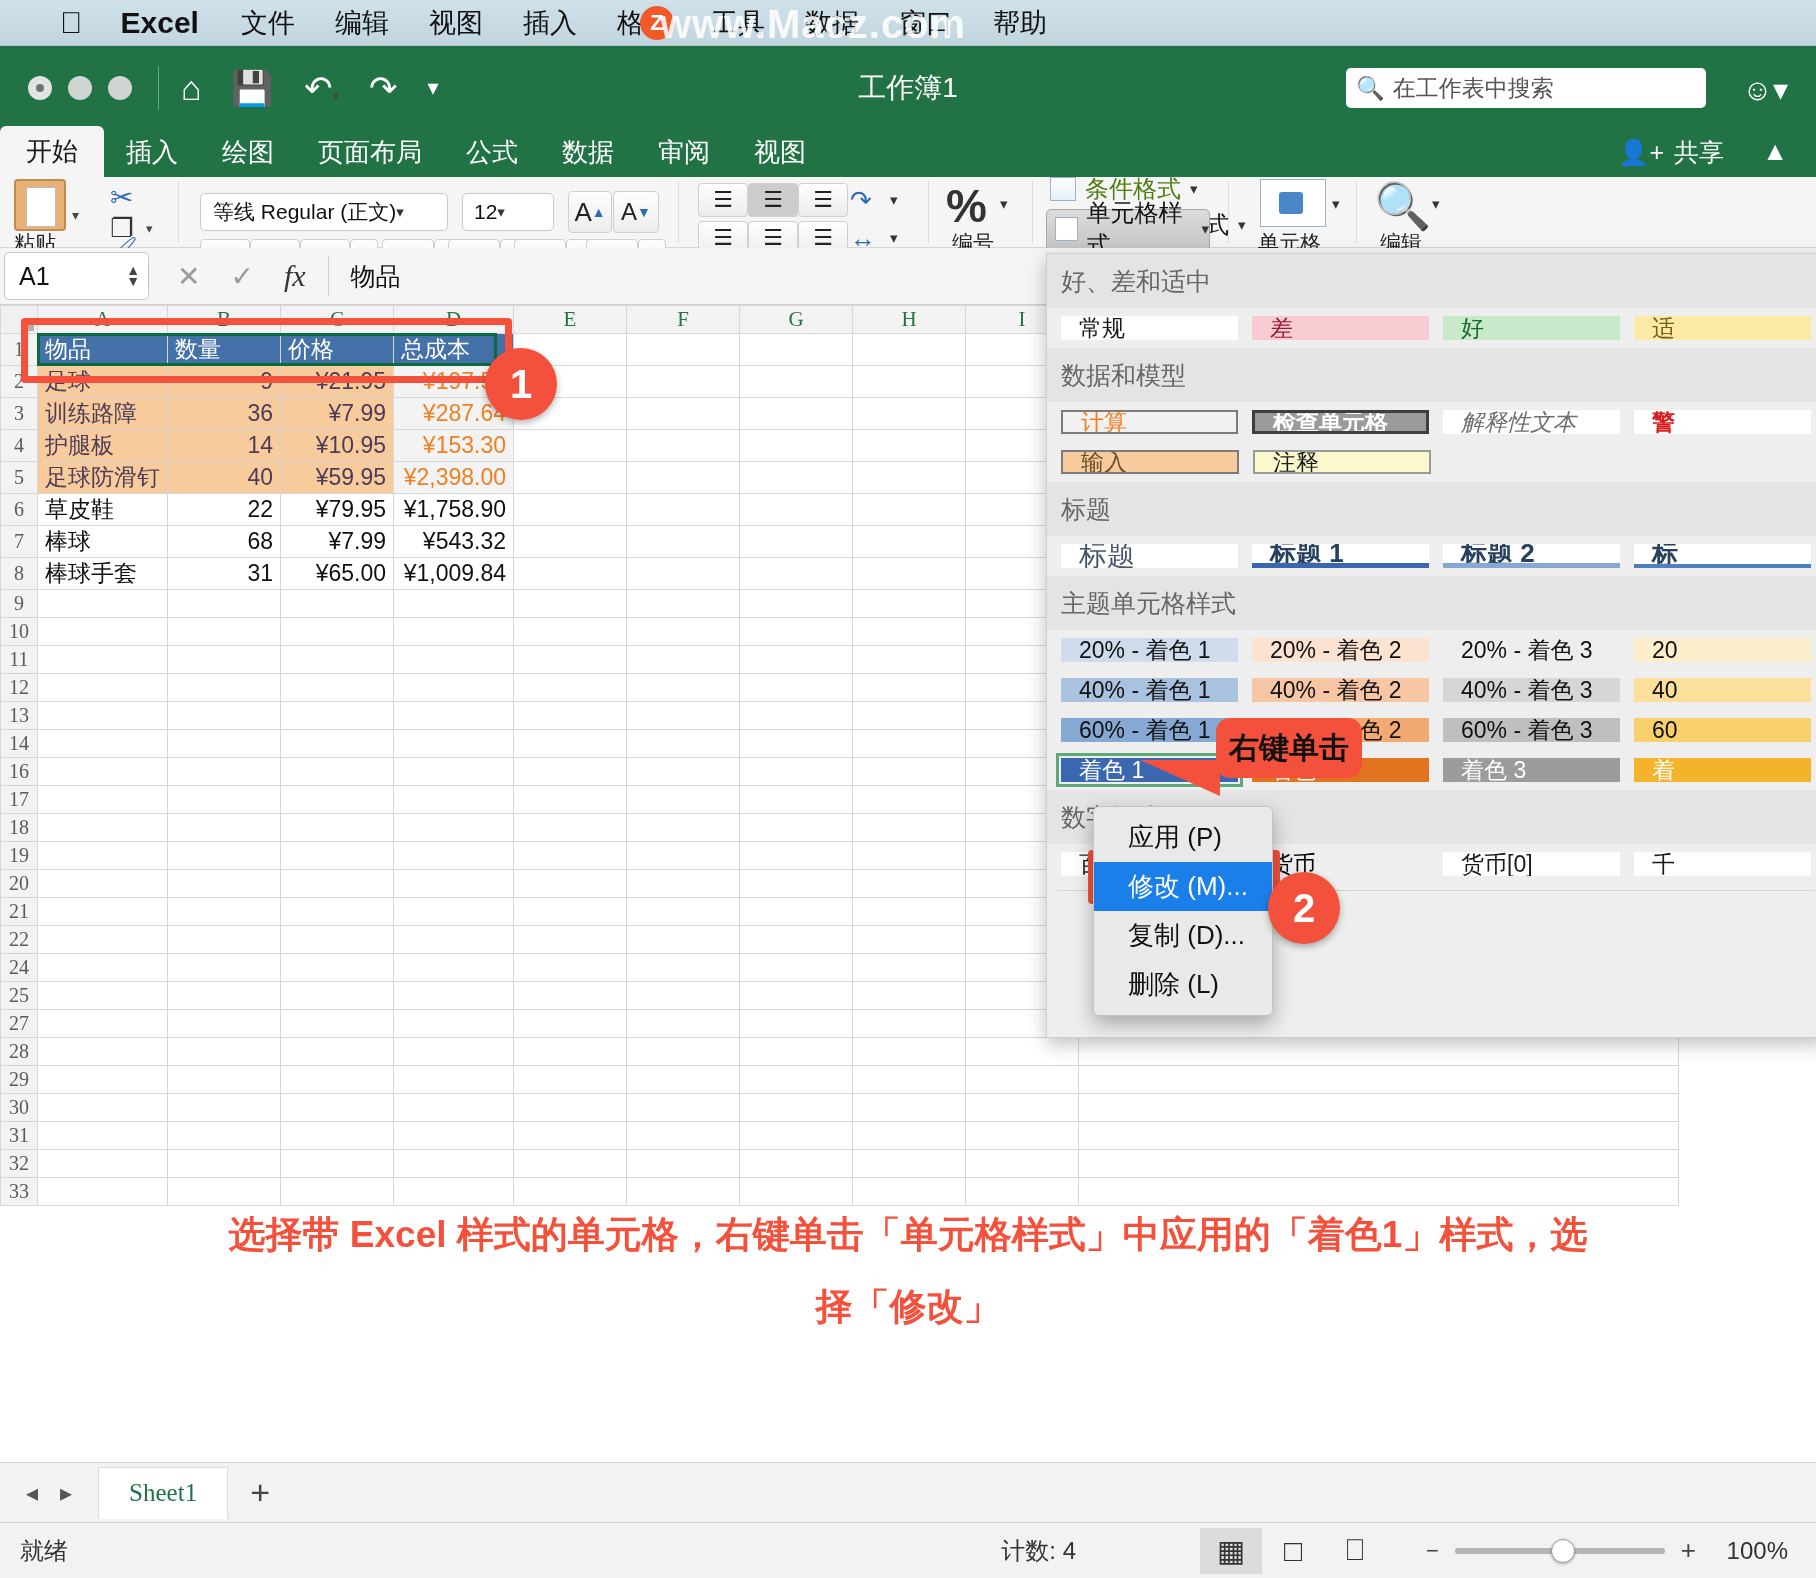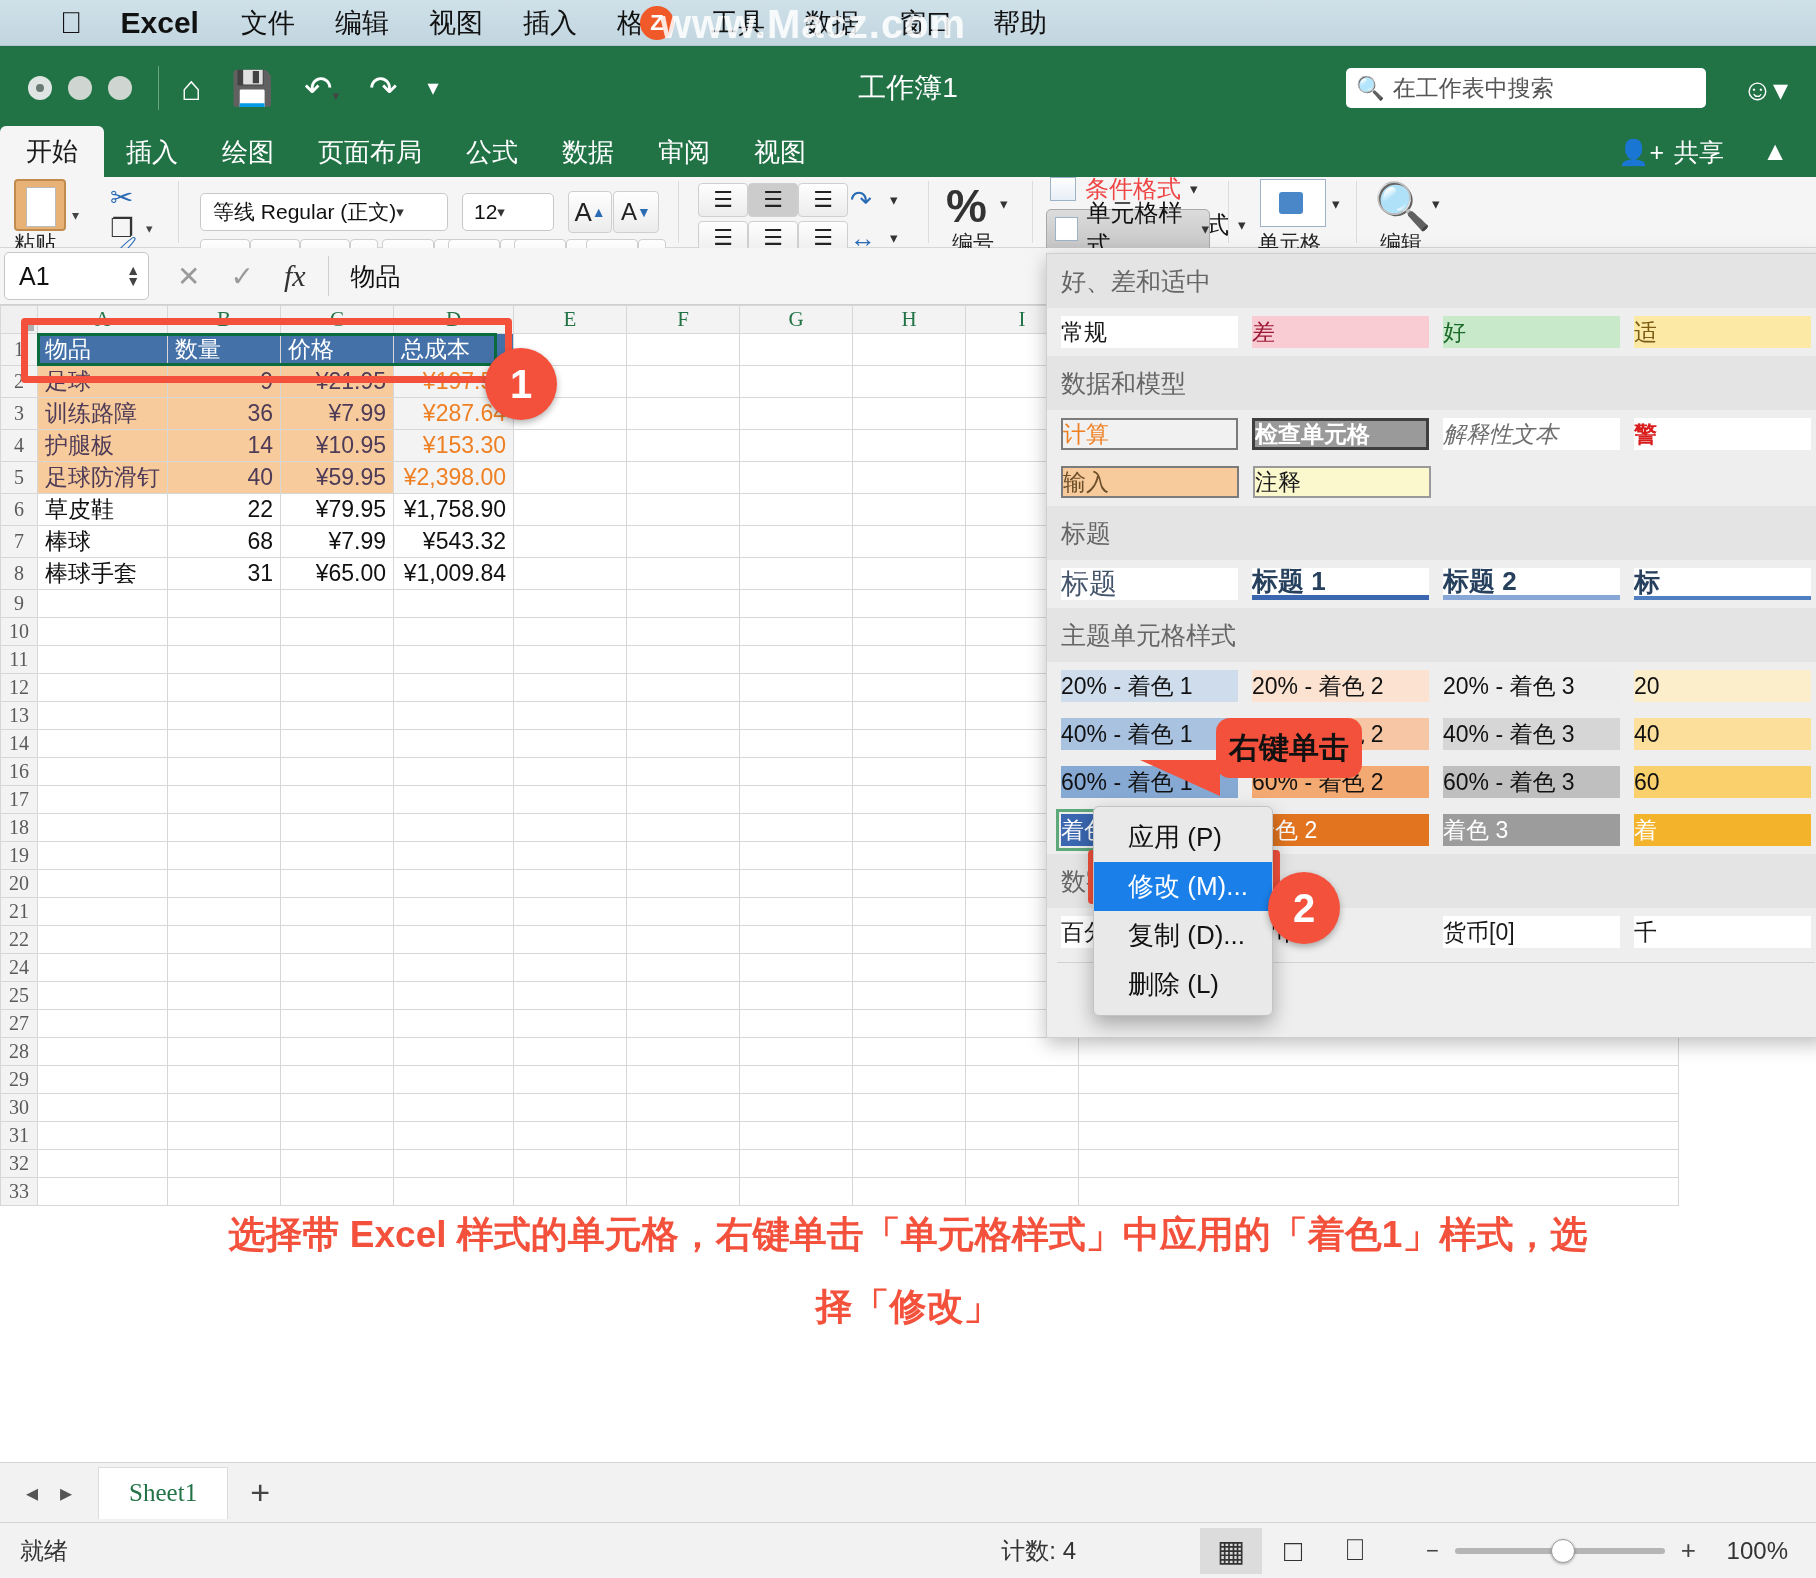--- a/index.html
+++ b/index.html
@@ -141,22 +141,22 @@
 
   
   .stylepanel {
     position:absolute; left: 1046px; top: 253px; width: 780px; height: 785px;
     background:#eeeeee; border:1px solid #cfcfcf; box-shadow: 0 6px 18px rgba(0,0,0,.25);
     z-index: 20; overflow: hidden;
   }
   .sp-head { font-size: 25px; color:#666; padding: 11px 0 10px 14px; background:#e4e4e4; }
   .sp-row { display:flex; gap: 14px; padding: 8px 14px; }
   .swatch {
-    width: 178px; height: 32px; display:flex; align-items:center;
-    padding-left: 0; font-size: 23px; white-space:nowrap; overflow:hidden;
+    width: 178px; height: 24px; display:flex; align-items:center;
+    padding-left: 18px; font-size: 23px; white-space:nowrap; overflow:hidden;
   }
   .sw-normal { background:#fff; color:#1a1a1a; }
   .sw-bad { background:#f9ccd3; color:#9c1734; }
   .sw-good { background:#c8e9ca; color:#1c6b2a; }
   .sw-neutral { background:#fde9a6; color:#7a5c12; }
   .sw-calc { background:#f1f1f1; color:#ee8023; border:2px solid #7b7b7b; }
   .sw-check { background:#9a9a9a; color:#fff; border:3px solid #3f3f3f; font-weight:bold;}
   .sw-explain { background:#fff; color:#6e6e6e; font-style:italic; }
   .sw-warn { background:#fff; color:#d91c1c; font-weight:bold;}
   .sw-input { background:#f8cb9c; color:#6b4f2a; border:2px solid #7b7b7b; }
@@ -395,21 +395,21 @@
     <div class="btn-sm" style="position:absolute;left:798px;top:84px;width:60px;height:34px;">↺<span class="caret2">▾</span></div>
     <div class="vsep" style="left:928px;top:4px;height:62px;"></div>
 
     <div style="position:absolute;left:946px;top:2px;font-size:46px;color:#333;font-weight:bold;">%</div>
     <span style="position:absolute;left:1000px;top:18px;" class="caret2">▾</span>
     <span style="position:absolute;left:952px;top:52px;font-size:21px;color:#222;">编号</span>
     <div class="vsep" style="left:1032px;top:4px;height:62px;"></div>
 
     <div style="position:absolute;left:1050px;top:-4px;display:flex;align-items:center;gap:9px;">
       <span style="display:inline-block;width:26px;height:24px;border:1px solid #9fb3c8;background:linear-gradient(#fff,#e6eef7);"></span>
-      <span style="font-size:24px;color:#ef4444;">条件格式</span>
+      <span style="font-size:24px;color:#4d7c0f;">条件格式</span>
       <span class="caret2">▾</span>
     </div>
     <div style="position:absolute;left:1050px;top:32px;display:flex;align-items:center;gap:9px;">
       <span style="display:inline-block;width:26px;height:24px;border:1px solid #9fb3c8;background:linear-gradient(#fff,#eef4fb);"></span>
       <span style="font-size:24px;color:#111;">套用表格格式</span>
       <span class="caret2">▾</span>
     </div>
     <div style="position:absolute;left:1046px;top:31px;width:164px;height:40px;background:linear-gradient(#dcdcdc,#c6c6c6);border:1px solid #a9a9a9;border-radius:5px 5px 0 0;display:flex;align-items:center;gap:8px;padding-left:8px;top:32px;">
       <span style="display:inline-block;width:26px;height:24px;border:1px solid #9fb3c8;background:#fff;"></span>
       <span style="font-size:24px;color:#111;">单元格样式</span>

